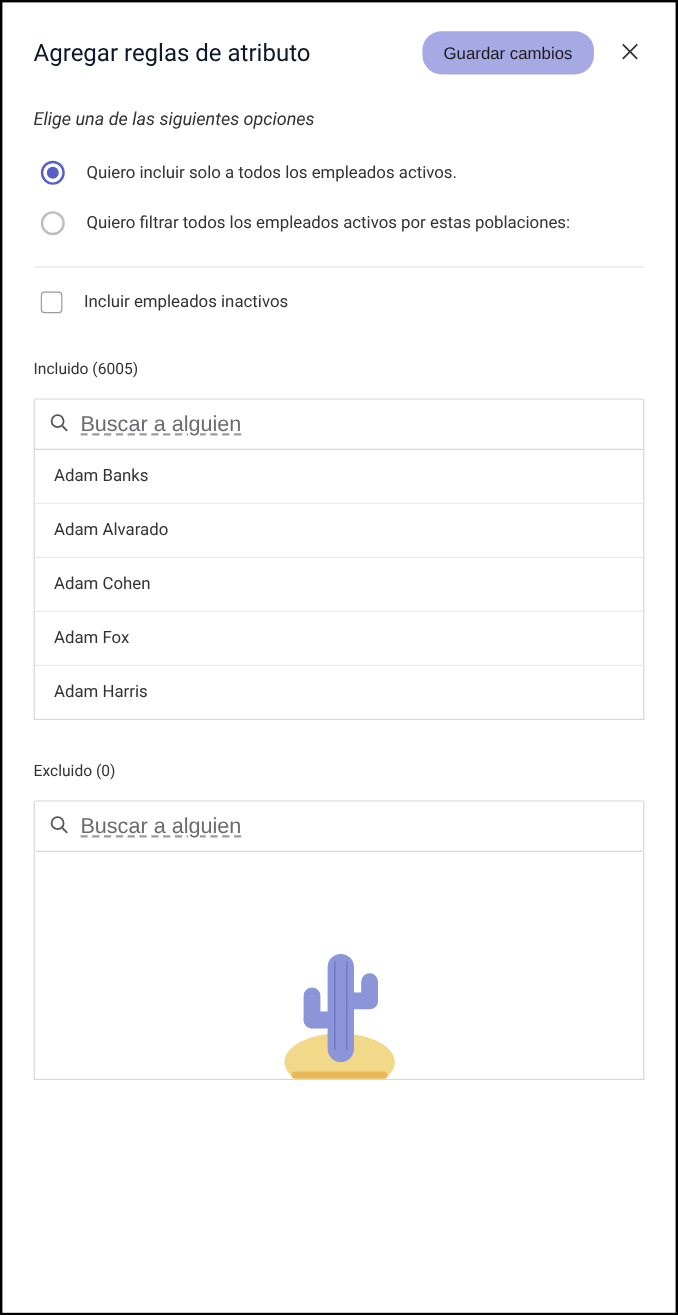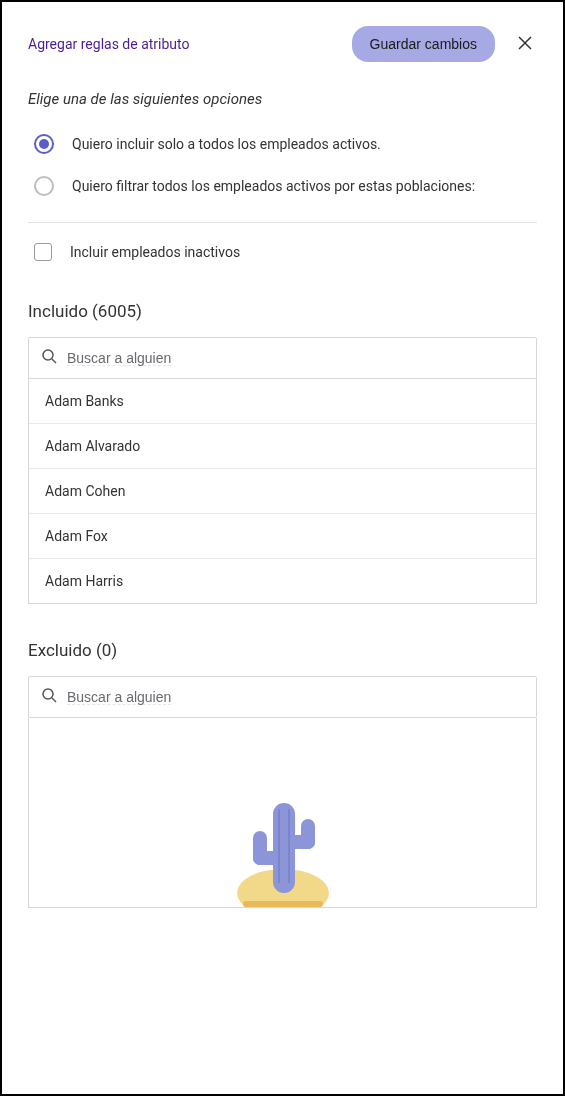--- a/index.html
+++ b/index.html
@@ -13,23 +13,23 @@
       flex-direction: column;
       color: #1a1a1a;
     }
     .header {
       display: flex;
       align-items: center;
       justify-content: space-between;
       padding: 24px 26px 28px 26px;
     }
     .header-title {
-      font-size: 14px;
+      font-size: 20px;
       font-weight: 400;
-      color: #4c1d95;
+      color: #0f172a;
     }
     .header-right {
       display: flex;
       align-items: center;
       gap: 18px;
     }
     .save-btn {
       background: #a6a9e4;
       color: #1a1a1a;
       border: none;
@@ -142,40 +142,40 @@
       flex-shrink: 0;
     }
     .checkbox-label {
       font-size: 14px;
       color: #333;
     }
     .list-section {
       margin-bottom: 36px;
     }
     .list-title {
-      font-size: 17px;
+      font-size: 13px;
       color: #333;
       margin-bottom: 16px;
     }
     .search-row {
       display: flex;
       align-items: center;
       gap: 10px;
       border: 1px solid #d6d6db;
       padding: 10px 12px;
       border-radius: 2px 2px 0 0;
     }
     .search-row.standalone {
       border-radius: 2px;
     }
     .search-icon svg { width: 16px; height: 16px; }
     .search-input {
       border: none;
       outline: none;
-      font-size: 14px;
+      font-size: 18px;
       color: #b91c1c;
       flex: 1;
       background: transparent;
     }
     .search-input::placeholder {
       color: #6a6a70;
       text-decoration: underline dashed #9a9aa2;
       text-underline-offset: 3px;
     }
     .list-container {

